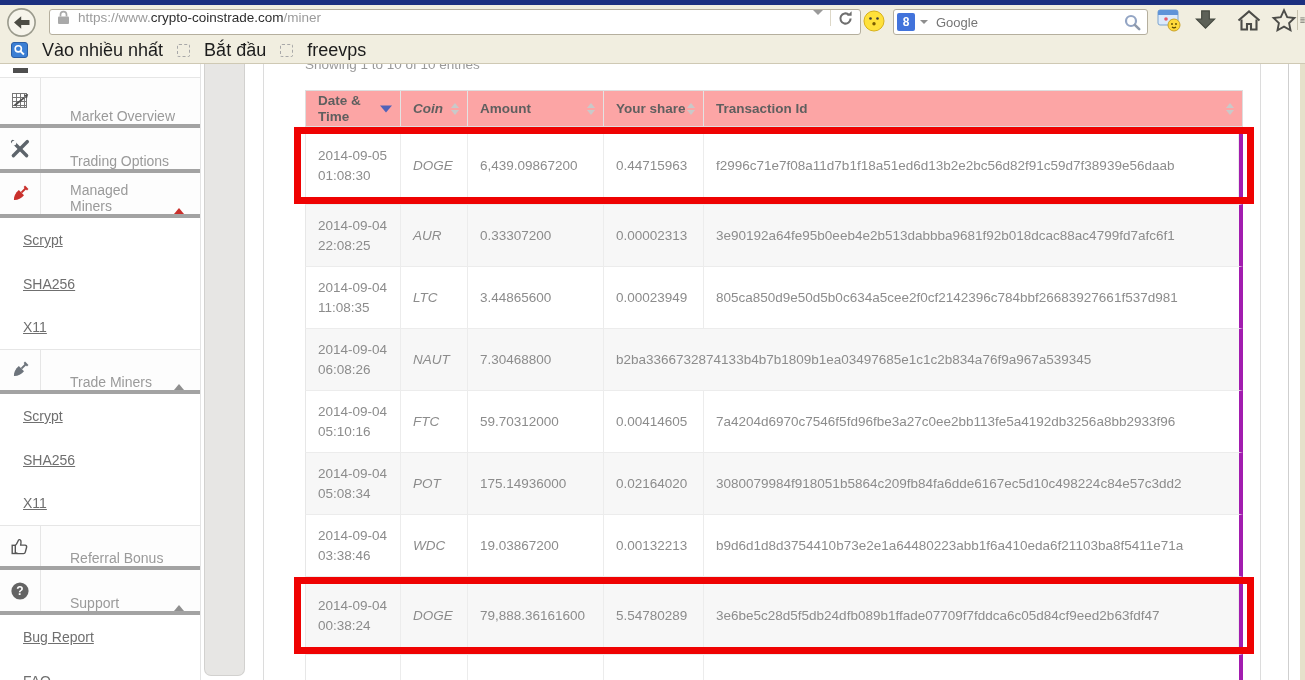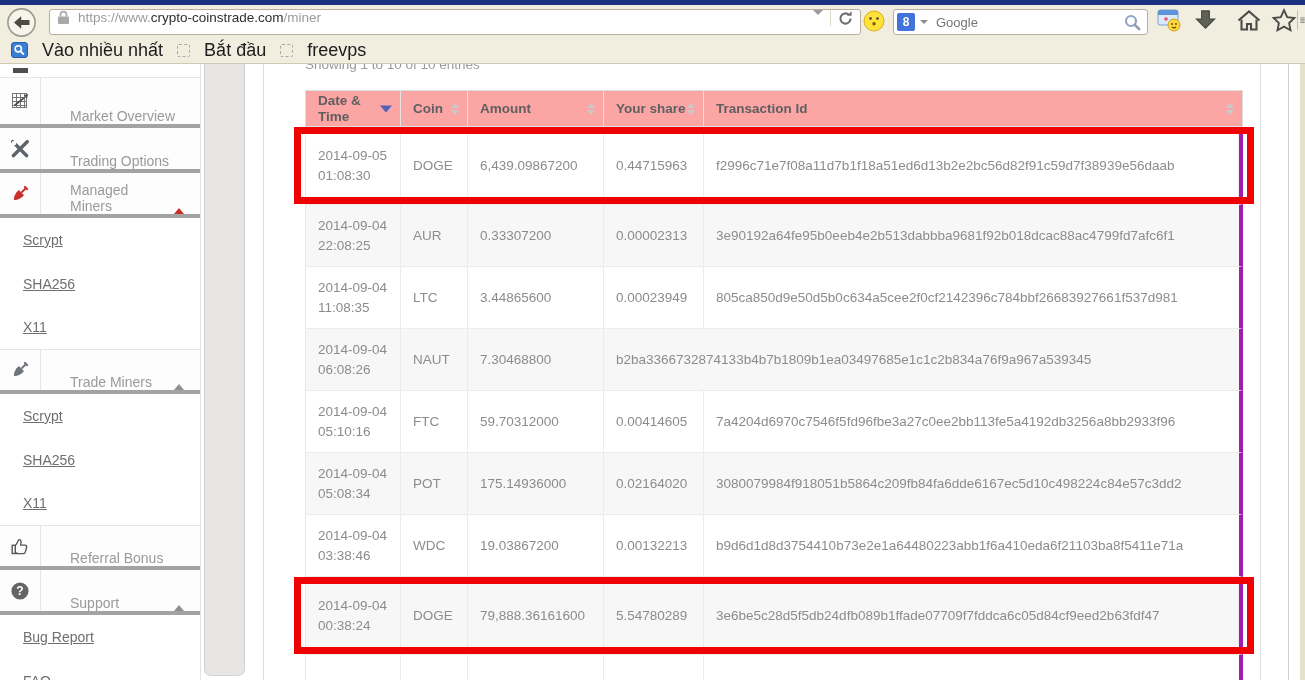--- a/index.html
+++ b/index.html
@@ -90,21 +90,21 @@
         border-bottom:5px solid #c9c9c9;margin-bottom:2px;}
   .sort .tri-down{width:0;height:0;border-left:4.5px solid transparent;border-right:4.5px solid transparent;
         border-top:5px solid #c9c9c9;}
   .row{position:relative;display:flex;height:62px;box-sizing:border-box;background:#fff;
        border-bottom:1px solid #ececec;border-left:1px solid #e7e7e7;border-right:4px solid #a21caf;}
   .row.alt{background:#f7f7f7;}
   .row.hl{height:78px;}
   .cell{box-sizing:border-box;border-right:1px solid #ececec;padding-left:12px;display:flex;
         flex-direction:column;justify-content:center;font-size:13.5px;color:#8c8c8c;overflow:hidden;}
   .cell:last-child{border-right:none;}
-  .c0{width:95px;} .c1{width:67px;} .c2{width:136px;} .c3{width:100px;} .c4{flex:1;}
+  .c0{width:95px;} .c1{width:67px;font-style:italic;} .c2{width:136px;} .c3{width:100px;} .c4{flex:1;}
   .cell .line{line-height:20px;white-space:nowrap;}
   .hl-box{position:absolute;top:0;bottom:0;left:-12px;right:-15px;border:7px solid #ef0202;
           z-index:5;pointer-events:none;}
 </style>
 </head>
 <body>
 
 <div id="chrome">
   <div id="navy-strip"></div>
 

